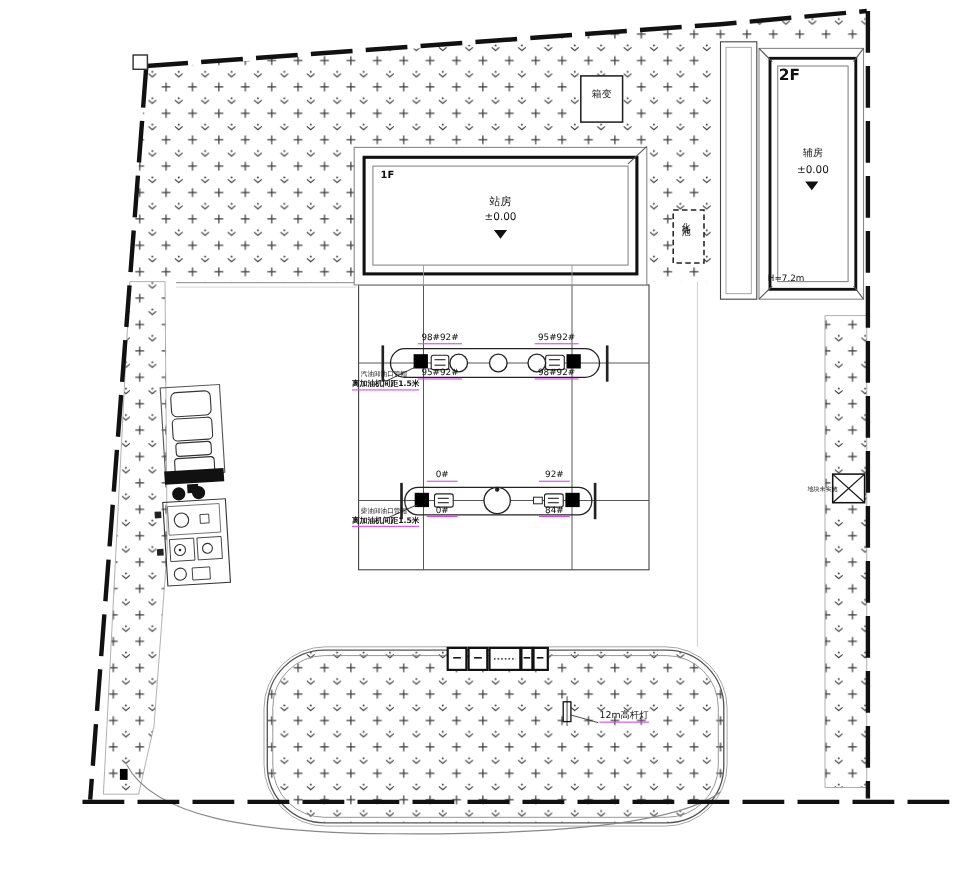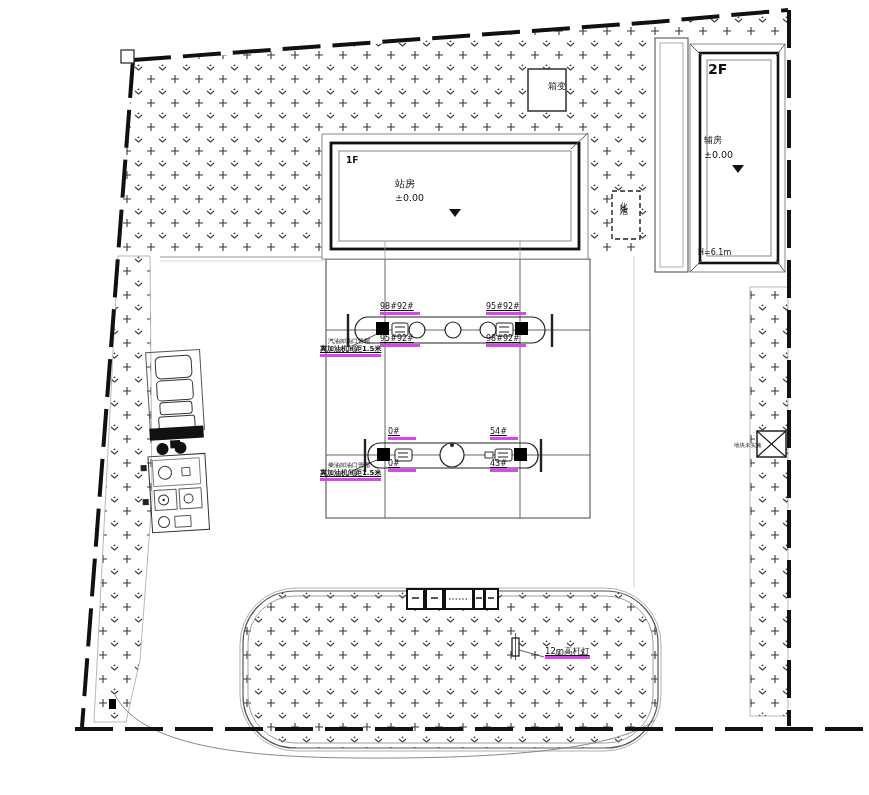--- a/index.html
+++ b/index.html
@@ -1,22 +1,22 @@
 <!DOCTYPE html>
 <html><head>
 <meta charset="utf-8">
 <style>
   html,body{margin:0;padding:0;background:#fff;}
   #canvas{position:relative;width:869px;height:795px;background:#ffffff;overflow:hidden;
           font-family:"DejaVu Sans",sans-serif;}
   #canvas svg{position:absolute;left:0;top:0;}
   .lbl{position:absolute;color:#111;line-height:1.1;white-space:nowrap;
        font-family:"DejaVu Sans",sans-serif;}
-  .ctr{text-align:left;}
-  .ul{border-bottom:3px solid #d946ef;text-decoration:underline;}
+  .ctr{text-align:center;}
+  .ul{border-bottom:1px solid #d946ef;}
   .tri{position:absolute;width:0;height:0;border-left:6px solid transparent;
        border-right:6px solid transparent;border-top:8px solid #111;}
   .vtext{writing-mode:vertical-rl;letter-spacing:2px;}
 </style>
 </head>
 <body>
 
 <div id="canvas">
 
 <svg width="869" height="795" viewBox="0 0 869 795">
@@ -181,44 +181,44 @@
 
   <g fill="none" stroke="#111" stroke-width="4" stroke-dasharray="38 12">
     <path d="M133,60 L655,22 L788,10"></path>
     <line x1="789" y1="10" x2="789" y2="726"></line>
     <line x1="75" y1="729" x2="869" y2="729"></line>
     <line x1="133" y1="60" x2="82" y2="727"></line>
   </g>
   <rect x="121" y="50" width="13" height="13" fill="#fff" stroke="#333" stroke-width="1.3"></rect>
 </svg>
 
-<div class="lbl" style="left:528px;top:82px;width:38px;text-align:right;font-size:9px;">箱变</div>
+<div class="lbl" style="left:528px;top:82px;width:38px;text-align:center;font-size:9px;">箱变</div>
 
 <div class="lbl" style="left:346px;top:156px;font-size:9px;font-weight:700;">1F</div>
 <div class="lbl ctr" style="left:395px;top:178px;width:120px;font-size:10px;">站房</div>
 <div class="lbl ctr" style="left:395px;top:193px;width:120px;font-size:9.5px;">±0.00</div>
 <div class="tri" style="left:449px;top:209px;"></div>
 
 <div class="lbl" style="left:708px;top:62px;font-size:14px;font-weight:600;">2F</div>
 <div class="lbl ctr" style="left:704px;top:136px;width:70px;font-size:9px;">辅房</div>
 <div class="lbl ctr" style="left:704px;top:150px;width:70px;font-size:9.5px;">±0.00</div>
 <div class="tri" style="left:732px;top:165px;"></div>
-<div class="lbl" style="left:698px;top:249px;font-size:8px;">H=6.1m</div>
+<div class="lbl" style="left:698px;top:249px;font-size:8px;">H=7.2m</div>
 
 <div class="lbl vtext" style="left:618px;top:196px;height:40px;font-size:8px;">化粪池</div>
 
 <div class="lbl ctr ul" style="left:380px;top:303px;width:40px;font-size:8px;">98#92#</div>
 <div class="lbl ctr ul" style="left:380px;top:335px;width:40px;font-size:8px;">95#92#</div>
 <div class="lbl ctr ul" style="left:486px;top:303px;width:40px;font-size:8px;">95#92#</div>
 <div class="lbl ctr ul" style="left:486px;top:335px;width:40px;font-size:8px;">98#92#</div>
 
 <div class="lbl ctr ul" style="left:388px;top:428px;width:28px;font-size:8px;">0#</div>
 <div class="lbl ctr ul" style="left:388px;top:460px;width:28px;font-size:8px;">0#</div>
-<div class="lbl ctr ul" style="left:490px;top:428px;width:28px;font-size:8px;">54#</div>
-<div class="lbl ctr ul" style="left:490px;top:460px;width:28px;font-size:8px;">43#</div>
+<div class="lbl ctr ul" style="left:490px;top:428px;width:28px;font-size:8px;">92#</div>
+<div class="lbl ctr ul" style="left:490px;top:460px;width:28px;font-size:8px;">84#</div>
 
 <div class="lbl" style="left:328px;top:338px;font-size:6px;">汽油卸油口管帽</div>
 <div class="lbl ul" style="left:320px;top:346px;font-size:7px;font-weight:600;">离加油机间距1.5米</div>
 <div class="lbl" style="left:328px;top:462px;font-size:6px;">柴油卸油口管帽</div>
 <div class="lbl ul" style="left:320px;top:470px;font-size:7px;font-weight:600;">离加油机间距1.5米</div>
 
 <div class="lbl ul" style="left:545px;top:647px;font-size:8.5px;">12m高杆灯</div>
 
 <div class="lbl" style="left:734px;top:442px;font-size:5.5px;">地块未实施</div>
 

